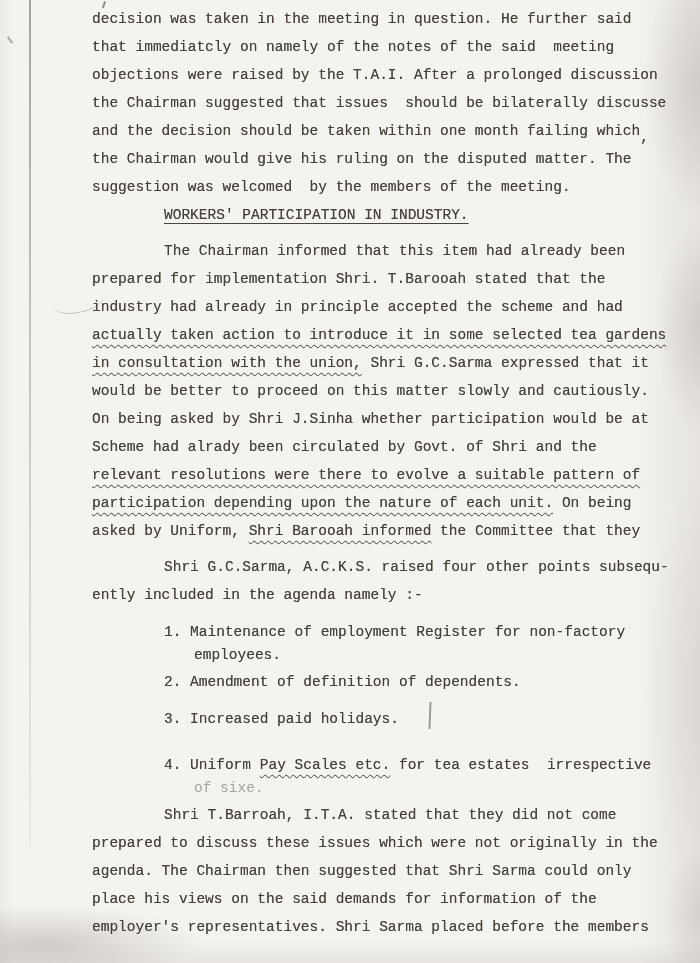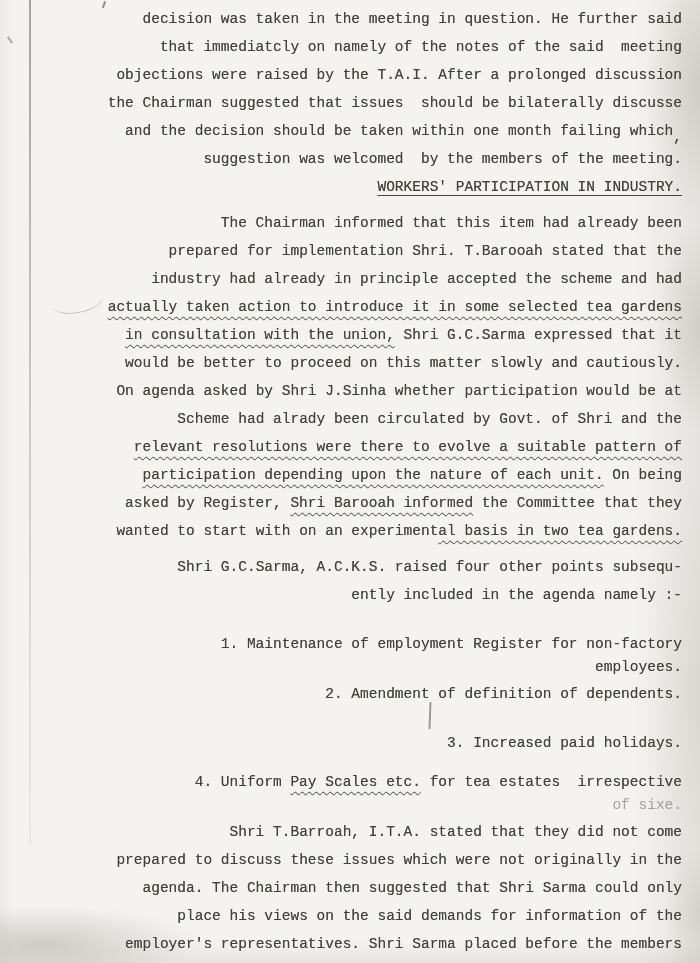--- a/index.html
+++ b/index.html
@@ -18,31 +18,30 @@
       linear-gradient(to top,   rgba(150,144,137,.15) 0px, rgba(150,144,137,0) 22px),
       linear-gradient(to right, rgba(140,134,127,.08) 0px, rgba(140,134,127,0) 14px);
     overflow:hidden;
     font-family:"Liberation Mono","DejaVu Sans Mono",monospace;
     font-size:14.5px;
     color:#45403a;
   }
   .doc-body{
     position:absolute; inset:0;
     padding:5px 18px 0 92px;
-    text-align:right;
   }
   .line{
     line-height:28px;
     white-space:pre;
     text-shadow:0 0 0.6px rgba(62,56,50,.6);
   }
   .indent{padding-left:72px;}
   .li{padding-left:72px;}
   .wrap{padding-left:102px;line-height:18px;}
-  .g2{margin-top:8px}.g4{margin-top:4px}.g5{margin-top:11px}.g6{margin-top:21px}
+  .g2{margin-top:8px}.g4{margin-top:4px}.g5{margin-top:18px}.g6{margin-top:9px}
   
   .u{
     text-decoration-line:underline;
     text-decoration-style:solid;
     text-decoration-thickness:1.4px;
     text-decoration-color:rgba(62,56,50,.85);
     text-underline-offset:3.5px;
   }
   
   .w{
@@ -90,34 +89,34 @@
   <div class="tick-top"></div>
   <div class="tick-left"></div>
   <div class="margin-squiggle"></div>
   <div class="pen-stroke"></div>
   <div class="doc-body">
       <div class="line"><span>decision was taken in the meeting in question. He further said</span></div>
       <div class="line"><span>that immediatcly on namely of the notes of the said  meeting</span></div>
       <div class="line"><span>objections were raised by the T.A.I. After a prolonged discussion</span></div>
       <div class="line"><span>the Chairman suggested that issues  should be bilaterally discusse</span></div>
       <div class="line"><span>and the decision should be taken within one month failing which</span><span class="sub">,</span></div>
+      <div class="line"><span>the Chairman would give his ruling on the disputed matter. The</span></div>
       <div class="line"><span>suggestion was welcomed  by the members of the meeting.</span></div>
       <div class="line indent"><span class="u">WORKERS' PARTICIPATION IN INDUSTRY.</span></div>
       <div class="line indent g2"><span>The Chairman informed that this item had already been</span></div>
       <div class="line"><span>prepared for implementation Shri. T.Barooah stated that the</span></div>
       <div class="line"><span>industry had already in principle accepted the scheme and had</span></div>
       <div class="line"><span class="w">actually taken action to introduce it in some selected tea gardens</span></div>
       <div class="line"><span class="w">in consultation with the union,</span><span> Shri G.C.Sarma expressed that it</span></div>
       <div class="line"><span>would be better to proceed on this matter slowly and cautiously.</span></div>
-      <div class="line"><span>On agenda asked by Shri J.Sinha whether participation would be at</span></div>
+      <div class="line"><span>On being asked by Shri J.Sinha whether participation would be at</span></div>
       <div class="line"><span>Scheme had alrady been circulated by Govt. of Shri and the</span></div>
       <div class="line"><span class="w">relevant resolutions were there to evolve a suitable pattern of</span></div>
       <div class="line"><span class="w">participation depending upon the nature of each unit.</span><span> On being</span></div>
-      <div class="line"><span>asked by Register, </span><span class="w">Shri Barooah informed</span><span> the Committee that they</span></div>
-      <div class="line"><span>wanted to start with on an experiment</span><span class="w">al basis in two tea gardens.</span></div>
+      <div class="line"><span>asked by Uniform, </span><span class="w">Shri Barooah informed</span><span> the Committee that they</span></div>
       <div class="line indent g2"><span>Shri G.C.Sarma, A.C.K.S. raised four other points subsequ-</span></div>
       <div class="line"><span>ently included in the agenda namely :-</span></div>
       <div class="line li g6"><span>1. </span><span>Maintenance of employment Register for non-factory</span></div>
       <div class="line wrap"><span>employees.</span></div>
       <div class="line li g4"><span>2. </span><span>Amendment of definition of dependents.</span></div>
       <div class="line li g6"><span>3. </span><span>Increased paid holidays.</span></div>
       <div class="line li g5"><span>4. </span><span>Uniform </span><span class="w">Pay Scales etc.</span><span> for tea estates  irrespective</span></div>
       <div class="line wrap"><span class="faint">of sixe.</span></div>
       <div class="line indent g4"><span>Shri T.Barroah, I.T.A. stated that they did not come</span></div>
       <div class="line"><span>prepared to discuss these issues which were not originally in the</span></div>

